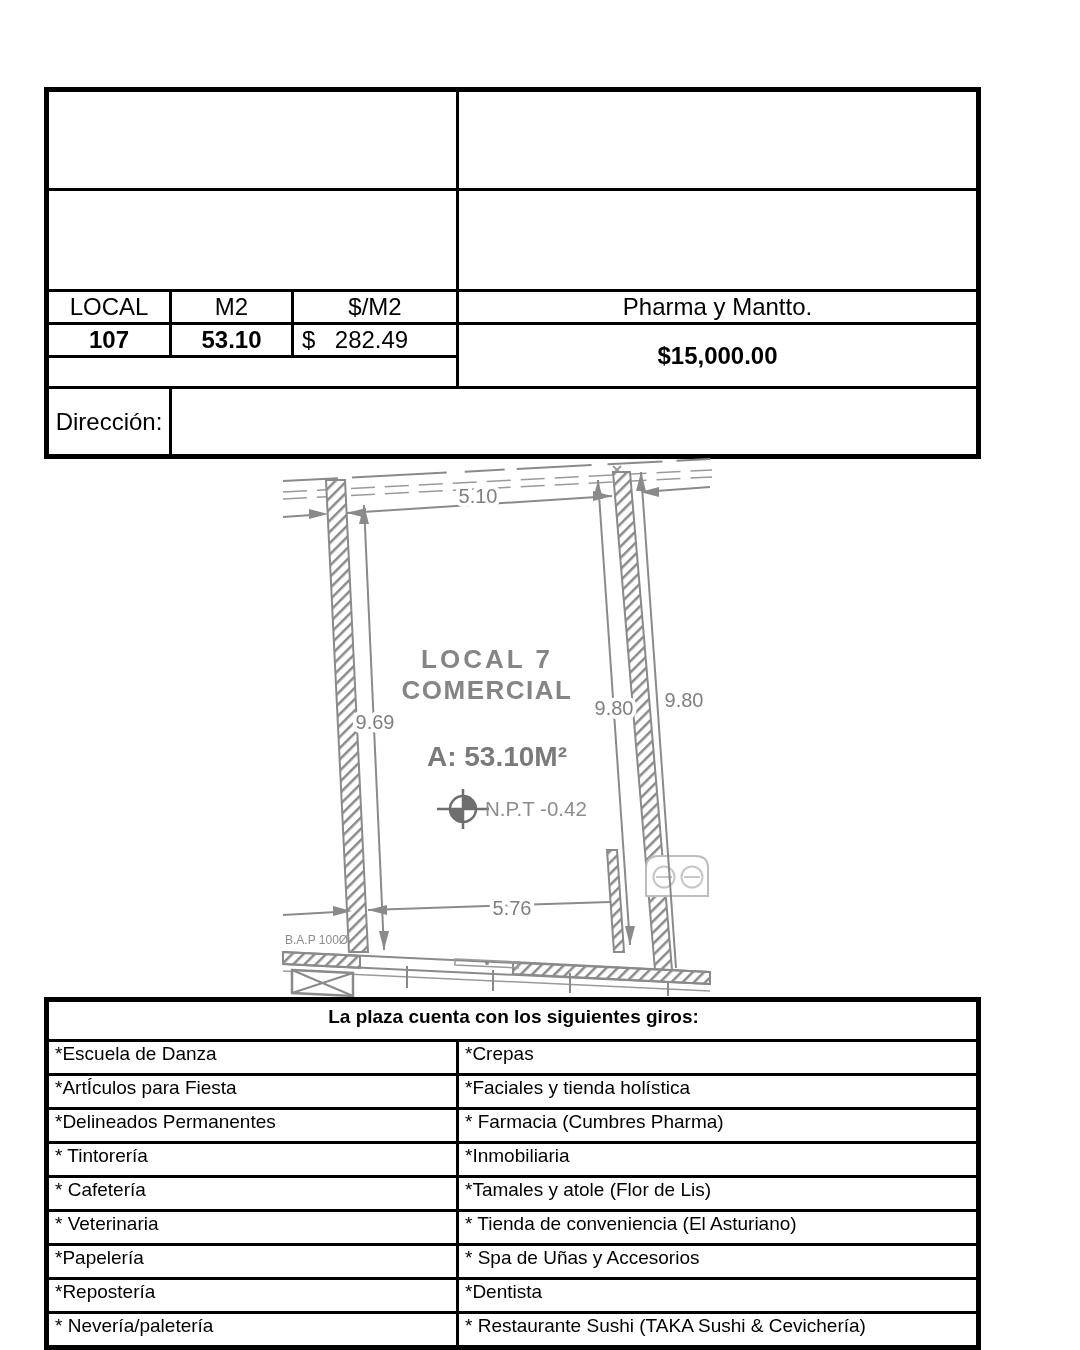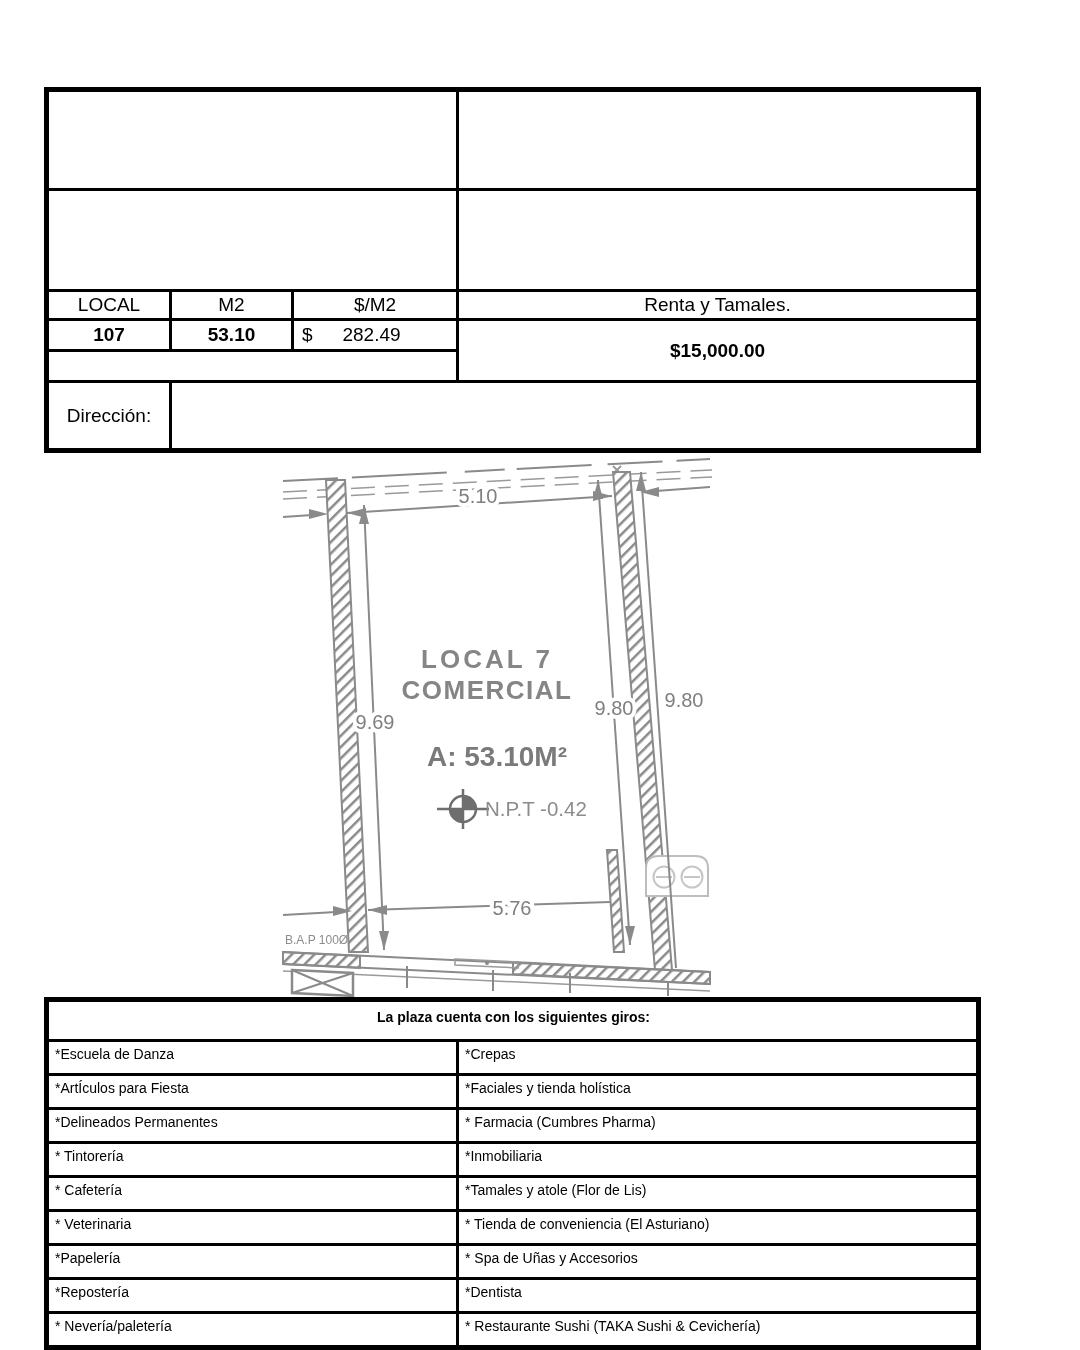--- a/index.html
+++ b/index.html
@@ -9,21 +9,21 @@
     -webkit-font-smoothing:antialiased;
   }
   table{border-collapse:collapse;table-layout:fixed;}
   td{overflow:hidden;}
 
   
   .info-table{
     position:absolute;left:44px;top:87px;width:932px;
     border:5px solid #000;
   }
-  .info-table td{border:3px solid #000;vertical-align:middle;font-size:19px;}
+  .info-table td{border:3px solid #000;vertical-align:middle;font-size:24px;}
   .r-empty1 td{height:94px;}
   .r-empty2 td{height:96px;}
   .r-head td{height:24px;text-align:center;}
   .r-data td{height:26px;text-align:center;}
   .r-spacer td{height:26px;}
   .r-dir td{height:63px;}
   .bold{font-weight:bold;}
   .money-cell{position:relative;text-align:right;padding-right:8px;}
   .money-cell .cur{position:absolute;left:8px;top:50%;transform:translateY(-50%);}
   .dir-label{text-align:center;font-weight:normal;}
@@ -42,21 +42,21 @@
   .wall{fill:url(#hatch);stroke:#8a8a8a;stroke-width:2;}
   .arr{fill:#8a8a8a;stroke:none;}
   .fix{stroke:#bdbdbd;stroke-width:2;fill:#fff;}
   .fix2{stroke:#c6c6c6;stroke-width:2;fill:none;}
 
   
   .giros-table{
     position:absolute;left:44px;top:997px;width:932px;
     border:5px solid #000;
   }
-  .giros-table td{border:3px solid #000;vertical-align:middle;font-size:14px;padding:1px 4px 8px 6px;}
+  .giros-table td{border:3px solid #000;vertical-align:middle;font-size:19px;padding:1px 4px 8px 6px;}
   .g-head{height:28px;text-align:center;font-weight:bold;font-size:21px;}
   .g-row td{height:22px;}
 </style>
 </head>
 <body>
 
 <table class="info-table">
   <colgroup>
       <col style="width:124px">
       <col style="width:122px">
@@ -69,21 +69,21 @@
     <td></td>
   </tr>
   <tr class="r-empty2">
     <td colspan="3"></td>
     <td></td>
   </tr>
   <tr class="r-head">
     <td>LOCAL</td>
     <td>M2</td>
     <td>$/M2</td>
-    <td>Renta y Tamales.</td>
+    <td>Pharma y Mantto.</td>
   </tr>
   <tr class="r-data">
     <td class="bold">107</td>
     <td class="bold">53.10</td>
     <td class="money-cell">
       <span class="cur">$</span>
       <span>282.49</span>
     </td>
     <td class="bold" rowspan="2" style="text-align:center">$15,000.00</td>
   </tr>

